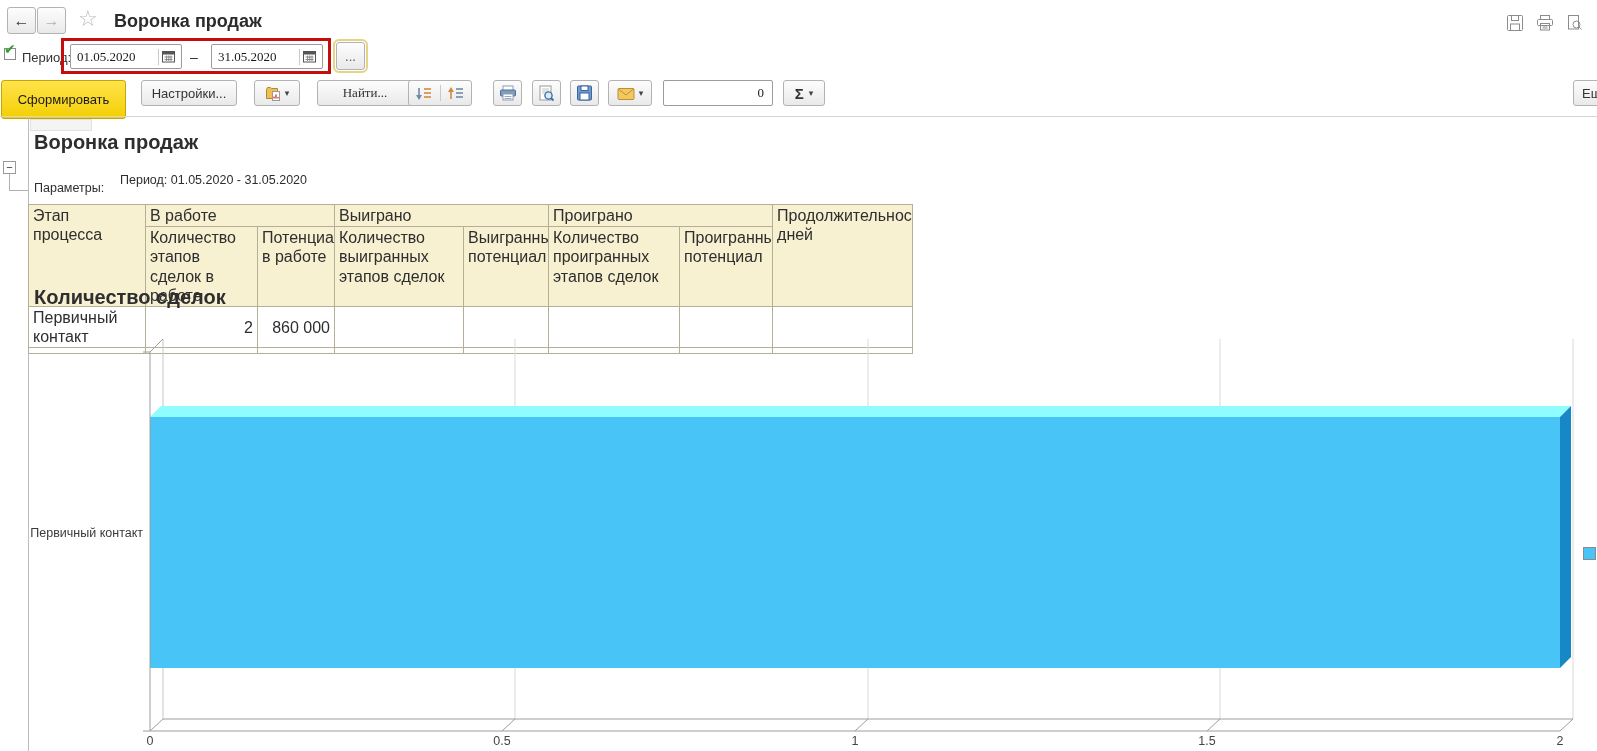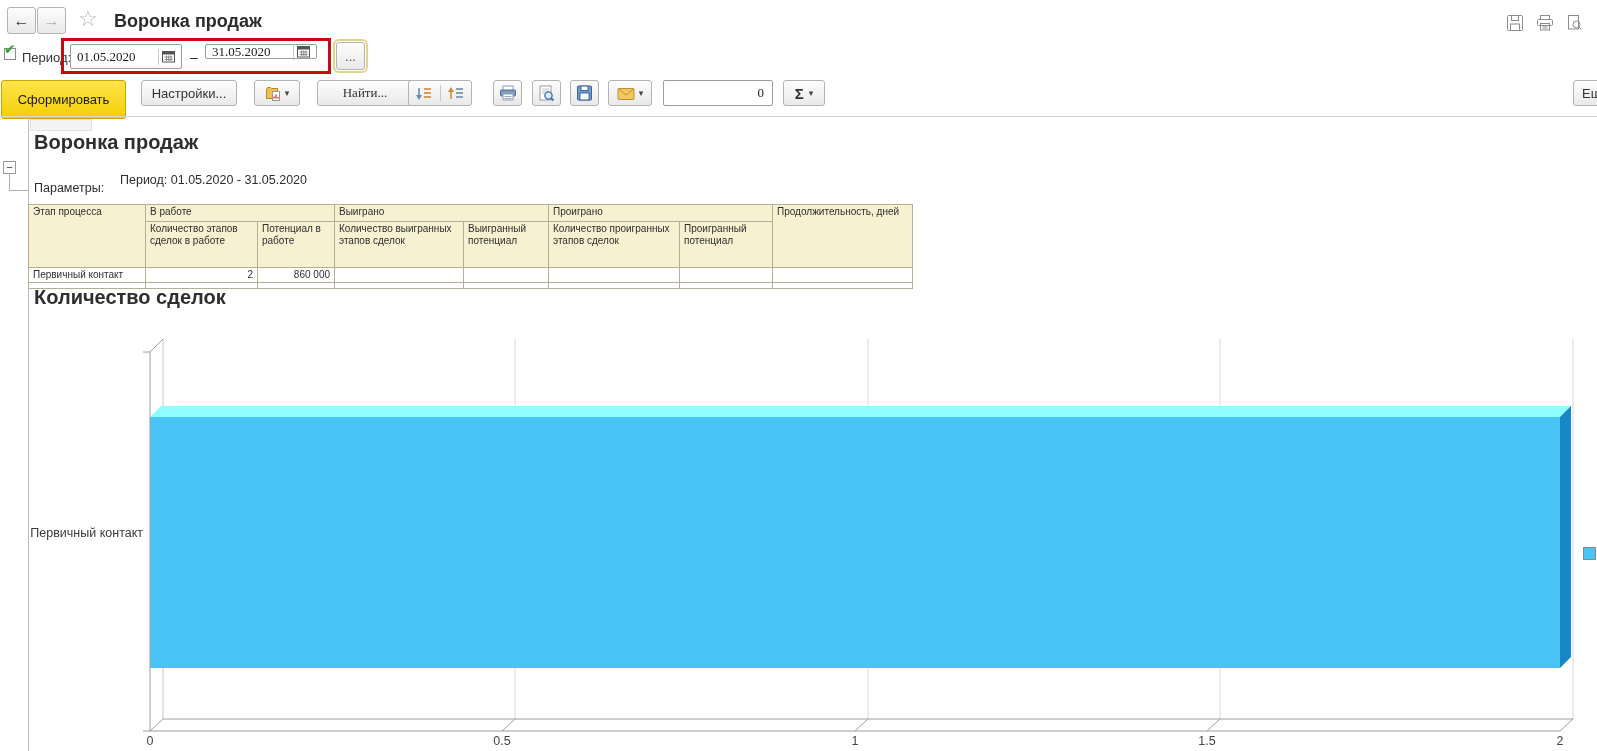--- a/index.html
+++ b/index.html
@@ -10,21 +10,21 @@
   .btn { display:flex; align-items:center; justify-content:center;
     border:1px solid #b3b3b3; border-radius:3px;
     background:linear-gradient(#fdfdfd,#e9e9e9); font-size:13px; color:#333;
     cursor:default; white-space:nowrap; }
   .btn-yellow { background:linear-gradient(#ffe34a,#f3cf05); border:1px solid #c7a602; color:#1a1a1a; }
   .divider { width:1px; height:16px; background:#c9c9c9; margin:0 3px; }
   .dd-arrow { font-size:9px; color:#444; line-height:1; }
   .field { background:#fff; border:1px solid #9c9c9c; border-radius:2px; display:flex; align-items:center; }
   .field input { border:none; outline:none; font-size:13px; color:#1a1a1a;
     font-family:Liberation Serif, serif; background:transparent; }
-  .rpt-table { border-collapse:collapse; table-layout:fixed; width:884px; font-size:10px; color:#2e2e2e; }
+  .rpt-table { border-collapse:collapse; table-layout:fixed; width:884px; font-size:16px; color:#2e2e2e; }
   .rpt-table td { border:1px solid #b6af97; padding:1px 4px; overflow:hidden; line-height:1.2; }
   .rpt-table td.hdr { background:#f7f0d1; vertical-align:top; }
   .rpt-table td.num { text-align:right; }
   .chart-label { position:absolute; font-size:12.5px; color:#3a3a3a; }
   .tick-label { position:absolute; top:734px; width:44px; text-align:center; font-size:12.5px; color:#444; }
 </style>
 </head>
 <body>
 
 <div id="app">
@@ -77,21 +77,21 @@
             <line x1="2.5" y1="7" x2="10.5" y2="7"></line>
             <line x1="2.5" y1="9.5" x2="10.5" y2="9.5"></line>
             <line x1="4.6" y1="5.5" x2="4.6" y2="11"></line>
             <line x1="6.8" y1="5.5" x2="6.8" y2="11"></line>
             <line x1="9" y1="5.5" x2="9" y2="11"></line>
           </g>
         </svg>
     </span>
   </div>
   <div class="abs" style="left:190px;top:49px;font-size:14px;color:#333;">–</div>
-  <div class="abs field" style="left:205px;top:44px;width:112px;height:15px;">
+  <div class="abs field" style="left:211px;top:44px;width:112px;height:25px;">
     <input style="width: 84px; padding: 0px 6px;" value="31.05.2020">
     <span class="divider"></span>
     <span style="display:flex;margin-right:3px;">
       <svg width="13" height="13" viewBox="0 0 13 13">
           <rect x="0.5" y="1.5" width="12" height="10.5" fill="#fff" stroke="#555"></rect>
           <rect x="1" y="2" width="11" height="2.5" fill="#555"></rect>
           <g stroke="#888" stroke-width="1">
             <line x1="2.5" y1="7" x2="10.5" y2="7"></line>
             <line x1="2.5" y1="9.5" x2="10.5" y2="9.5"></line>
             <line x1="4.6" y1="5.5" x2="4.6" y2="11"></line>

